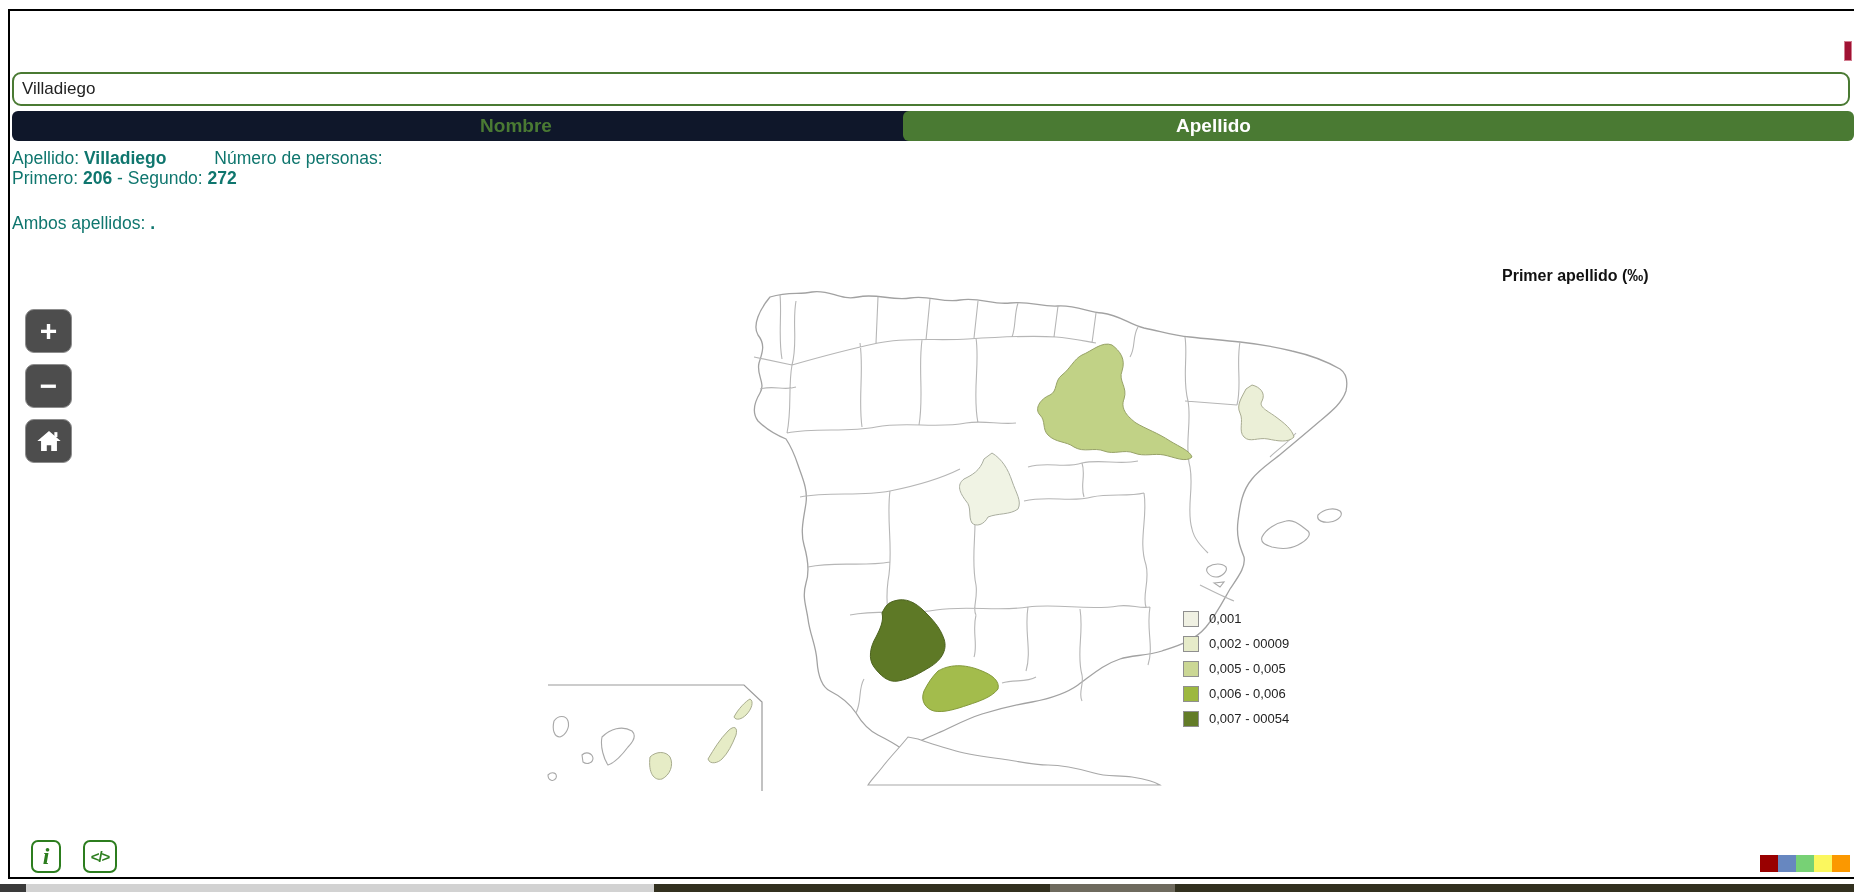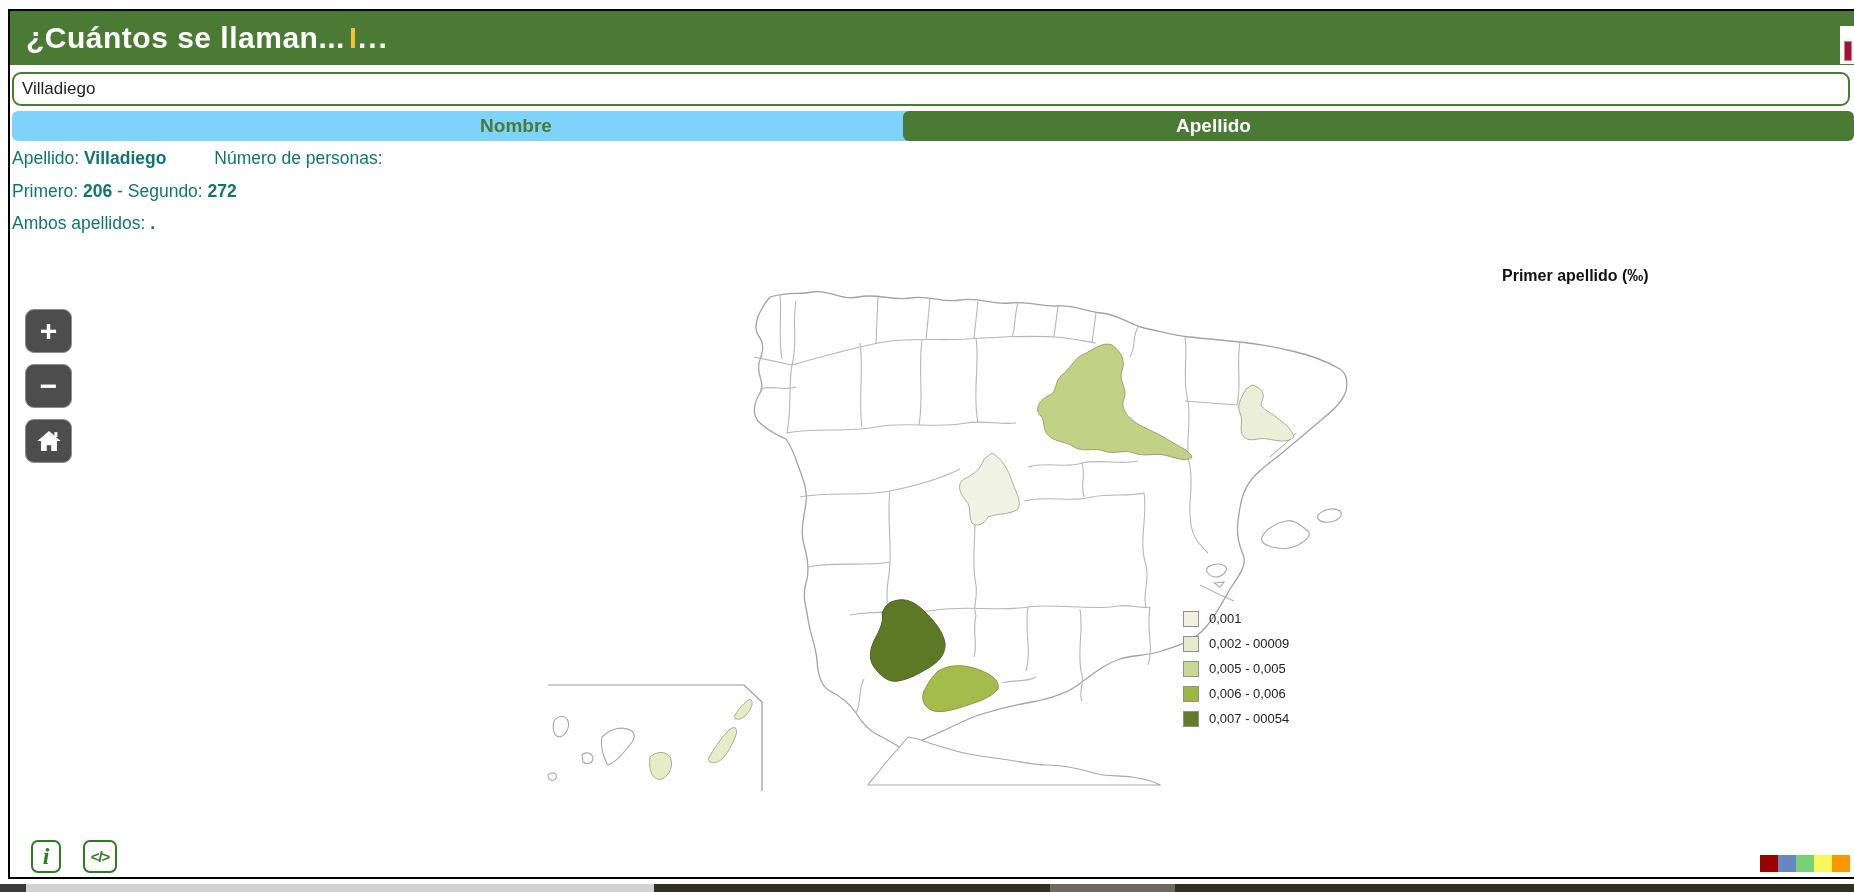--- a/index.html
+++ b/index.html
@@ -21,28 +21,28 @@
   .logo-i{position:absolute;left:4px;top:15px;width:6px;height:18px;background:#a01233;border:1px solid #d27d90;}
 
   
   .search{left:12px;top:72px;width:1838px;height:34px;border:2px solid #4a7a33;border-radius:9px;
           box-sizing:border-box;font-size:17px;color:#222;padding:0 0 0 8px;outline:none;
           font-family:"Liberation Sans",sans-serif;background:#fff;}
 
   
   .tab{height:30px;border-radius:6px;display:flex;align-items:center;justify-content:center;
        font-size:19px;font-weight:bold;cursor:pointer;}
-  .tab-nombre{left:12px;top:111px;width:1008px;background:#7dd3fc;color:#4a7a33;}
+  .tab-nombre{left:12px;top:111px;width:1008px;background:#0f172a;color:#4a7a33;}
   .tab-apellido{left:903px;top:111px;width:951px;background:#4a7a33;color:#fff;padding-right:330px;box-sizing:border-box;}
 
   
   .rline{left:12px;color:#0f766e;font-size:17.5px;white-space:nowrap;}
   .rline b{font-weight:bold;}
   .r1{top:148px;}
-  .r2{top:181px;}
+  .r2{top:168px;}
   .r3{top:213px;text-align:center;}
   .gap{display:inline-block;width:48px;}
 
   
   .map-title{left:1502px;top:267px;font-size:16px;font-weight:bold;color:#111;}
 
   
   .zbtn{left:25px;width:47px;height:44px;background:#4d4d4d;border:1px solid #8d8d8d;border-radius:9px;
         box-sizing:border-box;color:#fff;display:flex;align-items:center;justify-content:center;
         font-size:30px;font-weight:bold;cursor:pointer;}
@@ -90,25 +90,20 @@
 </style>
 </head>
 <body>
 
 <div id="app">
 
   <div class="abs frame-top"></div>
   <div class="abs frame-left"></div>
   <div class="abs frame-bottom"></div>
 
-  <div class="abs header">
-    <span class="title">¿Cuántos se llaman...</span>
-    <span class="caret"></span>
-    <span class="title-dots">...</span>
-  </div>
   <div class="abs logo-box">
     <div class="logo-i"></div>
   </div>
 
   <input class="abs search" type="text" value="Villadiego" style="">
 
   <div class="abs tab tab-nombre">
     <span>Nombre</span>
   </div>
   <div class="abs tab tab-apellido">

